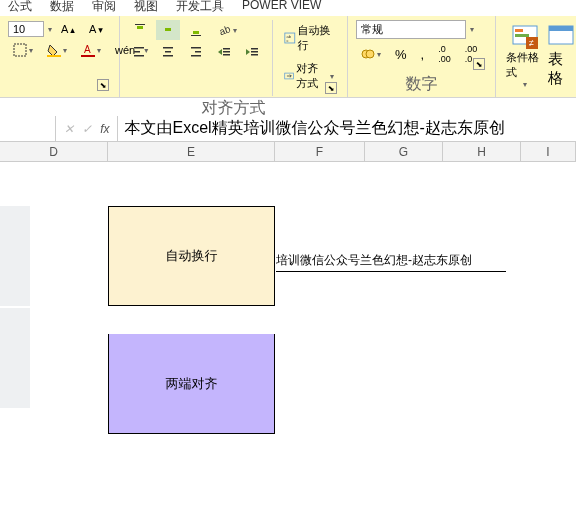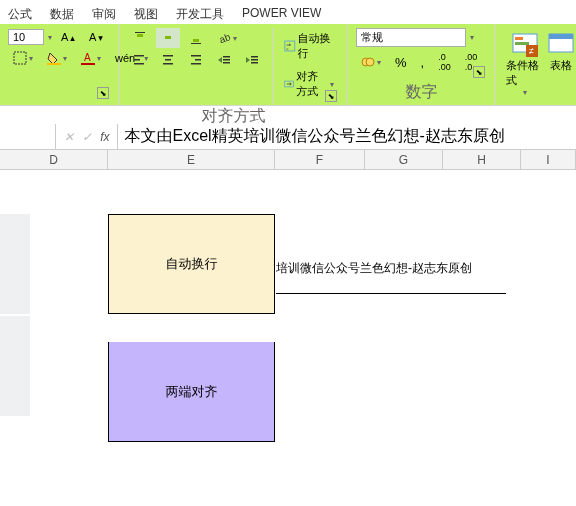--- a/index.html
+++ b/index.html
@@ -1,19 +1,19 @@
 <!DOCTYPE html>
 <html><head>
 <meta charset="utf-8">
 <style>
 * { margin:0; padding:0; box-sizing:border-box; }
 body { font-family:"Microsoft YaHei",sans-serif; font-size:12px; background:#fff; width:576px; height:506px; overflow:hidden; }
-.ribbon-tabs { display:flex; gap:18px; padding:12px 8px; color:#333; font-size:12px; height:16px; overflow:hidden; align-items:flex-start; }
+.ribbon-tabs { display:flex; gap:18px; padding:4px 8px; color:#333; font-size:12px; height:16px; overflow:hidden; align-items:flex-start; }
 .ribbon-tabs span { position:relative; top:-6px; }
-.ribbon { display:flex; border-bottom:1px solid #d4d4d4; background:#bef264; height:82px; }
+.ribbon { display:flex; border-bottom:1px solid #d4d4d4; background:#fef9c3; height:82px; }
 .ribbon-group { border-right:1px solid #d4d4d4; padding:4px 8px 2px; display:flex; flex-direction:column; justify-content:space-between; }
 .group-label { text-align:center; color:#666; font-size:16px; padding-top:2px; }
 .font-group { width:120px; }
 .align-group { width:228px; }
 .number-group { width:148px; }
 .style-group { width:80px; }
 .row { display:flex; gap:4px; align-items:center; margin-bottom:2px; }
 .btn { border:1px solid transparent; background:transparent; padding:2px 4px; display:inline-flex; align-items:center; gap:2px; cursor:pointer; font-size:11px; }
 .sel { border:1px solid #ababab; background:#fff; padding:1px 4px; font-size:11px; }
 .icon { display:inline-block; width:14px; height:14px; }
@@ -29,21 +29,21 @@
 .fb-input { flex:1; padding:0 6px; border-left:1px solid #ccc; height:100%; display:flex; align-items:center; font-size:16px; }
 .col-headers { display:flex; border-bottom:1px solid #ccc; height:20px; background:#f3f3f3; }
 .col-h { border-right:1px solid #ccc; text-align:center; line-height:20px; color:#555; }
 .sheet { position:relative; height:362px; background:#fff; }
 .left-panel { position:absolute; left:0; top:44px; width:30px; }
 .lp-block { height:100px; background:#eef0f2; margin-bottom:2px; }
 .cells { position:absolute; left:108px; top:44px; }
 .cell-box { border:1px solid #000; width:167px; height:100px; display:flex; align-items:center; justify-content:center; font-size:13px; }
 .yellow { background:#fdf2d0; }
 .green { background:#c4b5fd; border-top:none;margin-top:28px; }
-.overflow-text { position:absolute; left:276px; font-size:12px; white-space:nowrap; border-bottom:1px solid #000; padding-bottom:16px; }
+.overflow-text { position:absolute; left:276px; font-size:12px; white-space:nowrap; border-bottom:1px solid #000; padding-bottom:2px; }
 svg { display:block; }
 </style>
 </head>
 <body>
 
 <div class="ribbon-tabs">
   <span>公式</span>
   <span>数据</span>
   <span>审阅</span>
   <span>视图</span>
@@ -220,21 +220,21 @@
             <text x="18" y="24" font-size="9" fill="#fff">≠</text>
           </svg>
         <span style="font-size:11px">条件格式</span>
           <span class="dd">▾</span>
       </div>
       <div class="big-btn" style="width:30px;overflow:hidden">
         <svg class="big-icon" viewBox="0 0 28 28">
             <rect x="2" y="4" width="24" height="18" fill="#fff" stroke="#5b9bd5"></rect>
             <rect x="2" y="4" width="24" height="5" fill="#5b9bd5"></rect>
           </svg>
-        <span style="font-size:11px">表格</span>
+        <span style="font-size:15px">表格</span>
       </div>
     </div>
   </div>
 </div>
 
 <div class="formula-bar">
   <div class="name-box"></div>
   <div class="fb-btns">
     <span style="color:#bbb">✕</span>
     <span style="color:#bbb">✓</span>

